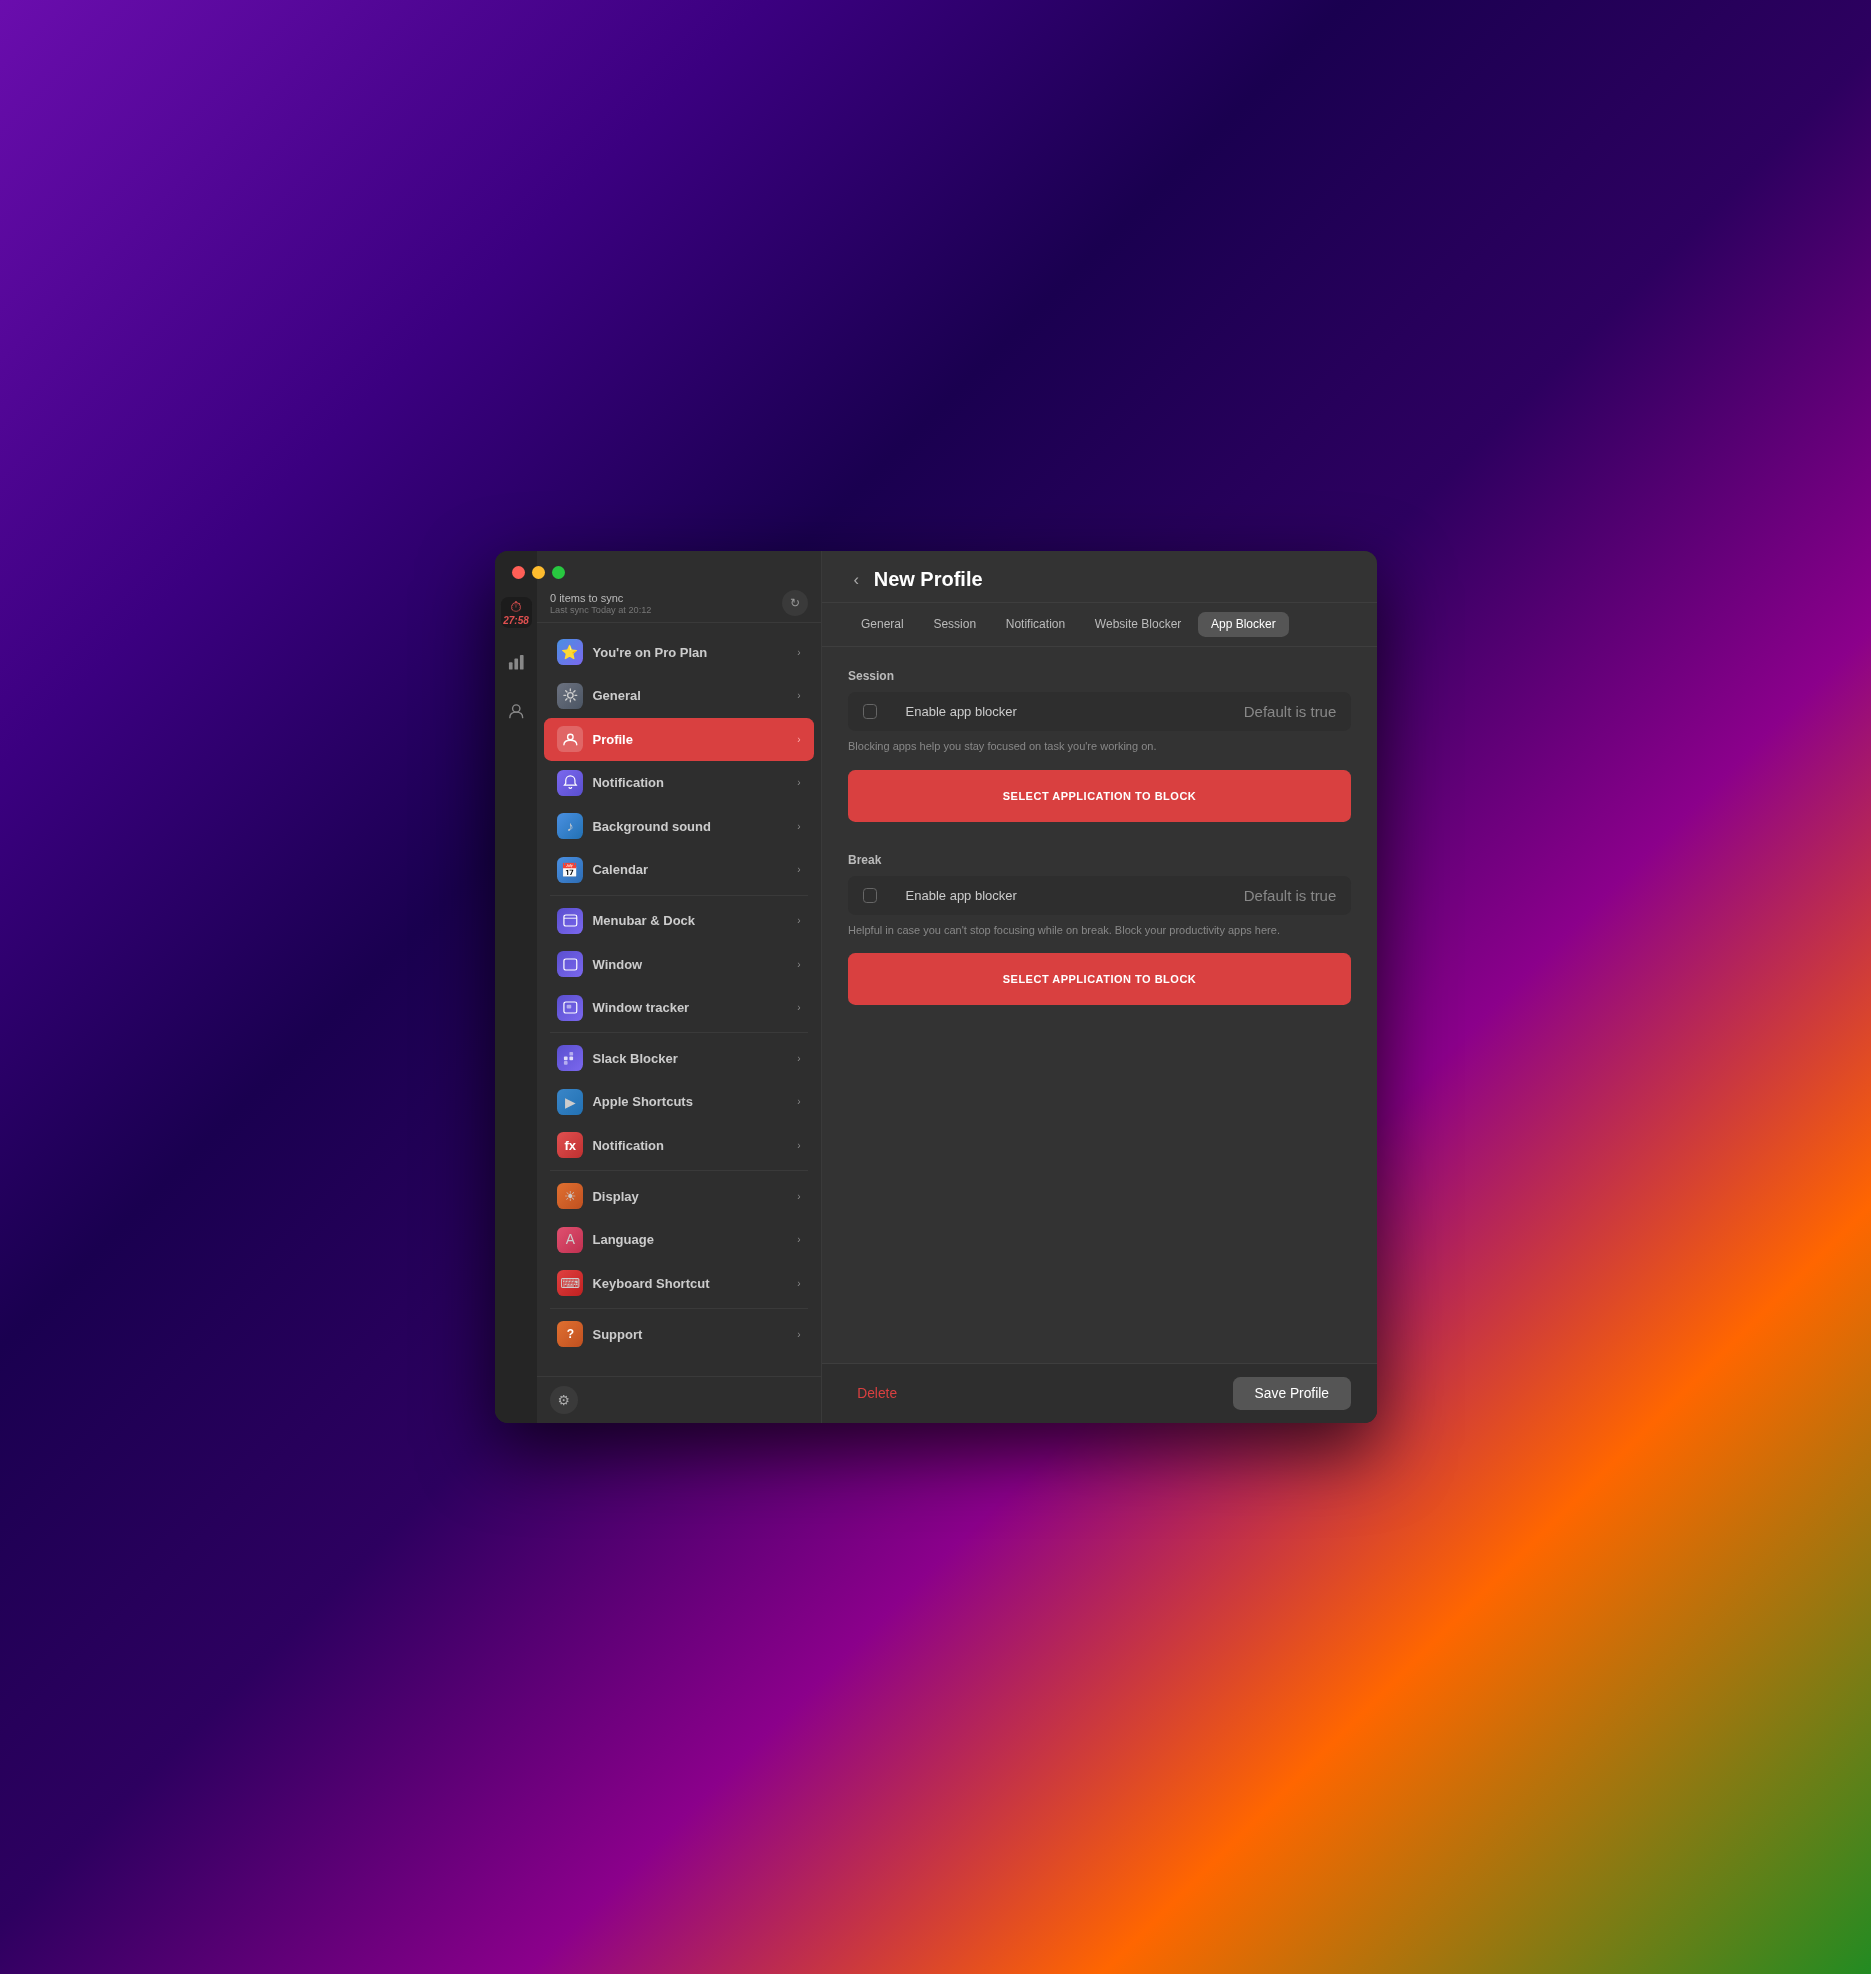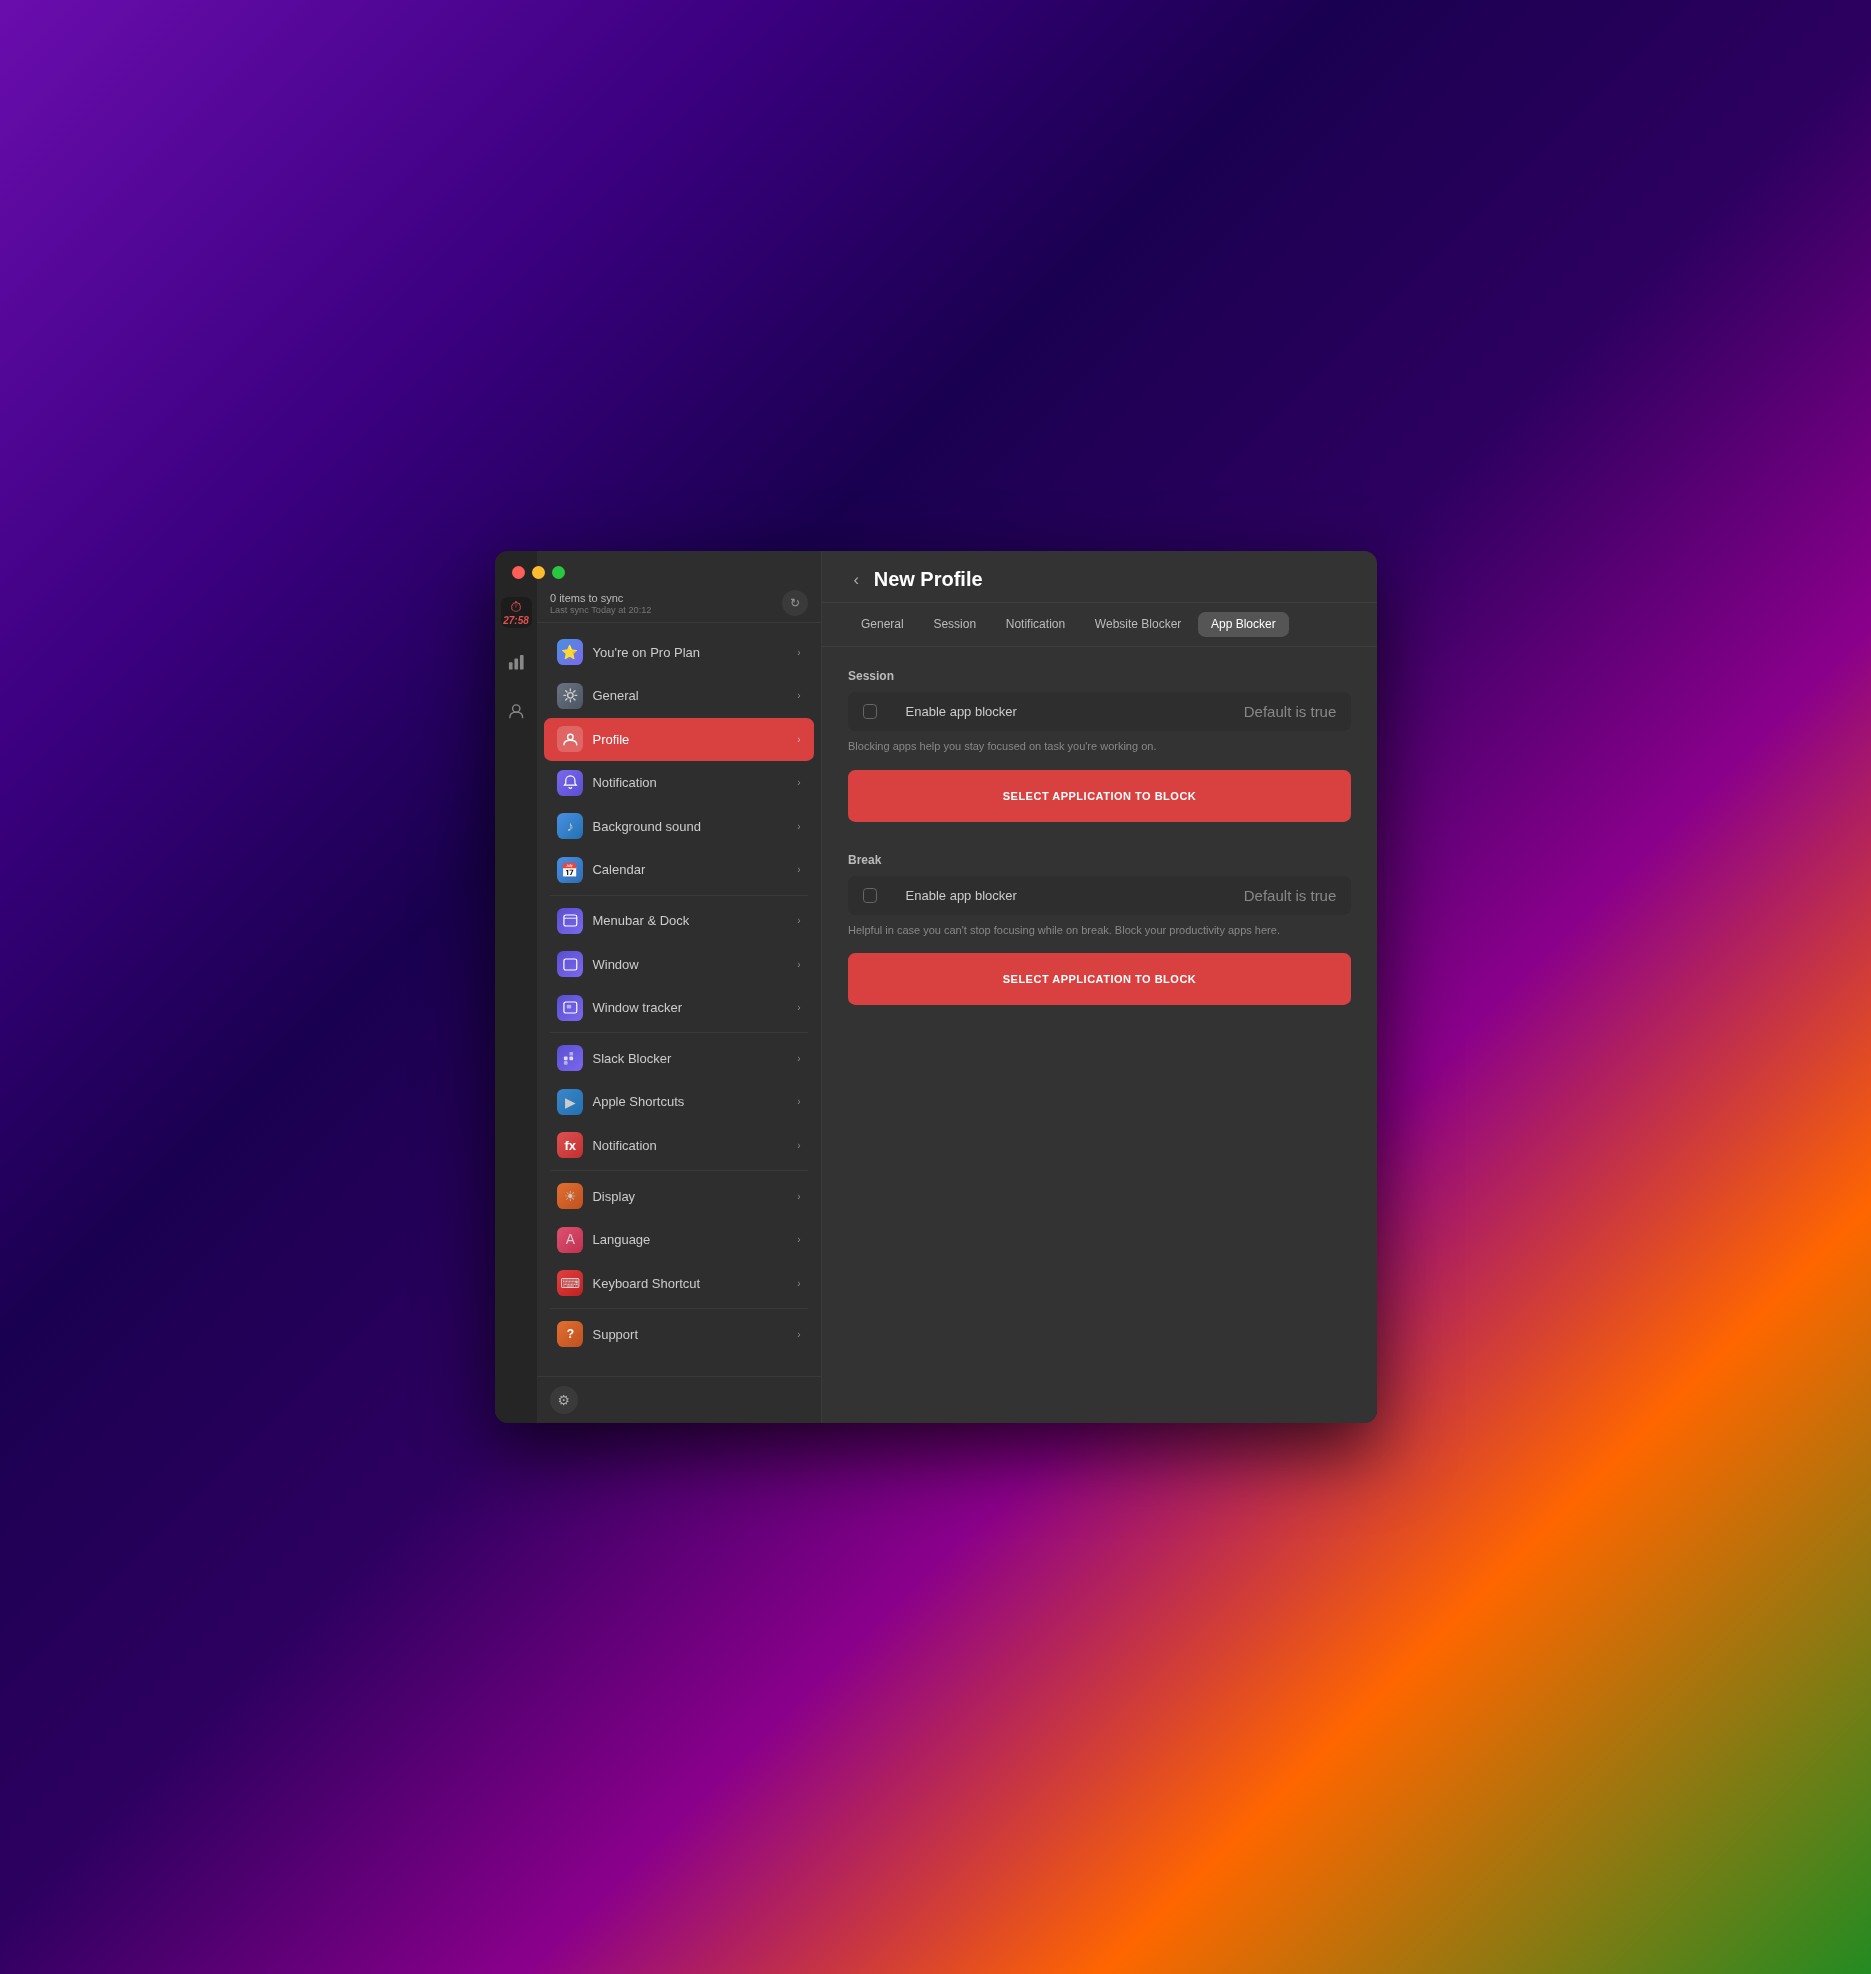--- a/index.html
+++ b/index.html
@@ -146,21 +146,21 @@
       width: 26px;
       height: 26px;
       border-radius: 6.4px;
       margin-right: 9.2px;
       display: flex;
       align-items: center;
       justify-content: center;
       font-size: 13.8px;
       flex-shrink: 0;
     }
-    .sidebar-item-label { flex: 1; font-size: 13px; }
+    .sidebar-item-label { flex: 1; font-size: 13px; font-weight: bold; }
     .sidebar-chevron { color: #888; font-size: 10px; }
     .sidebar-item.active .sidebar-chevron { color: #ffaaaa; }
 
     .sidebar-divider {
       height: 0.9px;
       background: #3a3a3a;
       margin: 3.7px 13px;
     }
 
     .sidebar-bottom {
@@ -569,16 +569,20 @@
             <div class="checkbox"></div>
             <span class="toggle-label">Enable app blocker</span>
             <span class="default-label">Default is true</span>
           </div>
           <p class="helper-text">Helpful in case you can't stop focusing while on break. Block your productivity apps here.</p>
           <button class="select-app-btn">SELECT APPLICATION TO BLOCK</button>
         </div>
 
       </div>
 
+      <div class="main-footer">
+        <button class="delete-btn">Delete</button>
+        <button class="save-btn">Save Profile</button>
+      </div>
     </div>
   </div>
 </div>
 
 
 </body></html>

